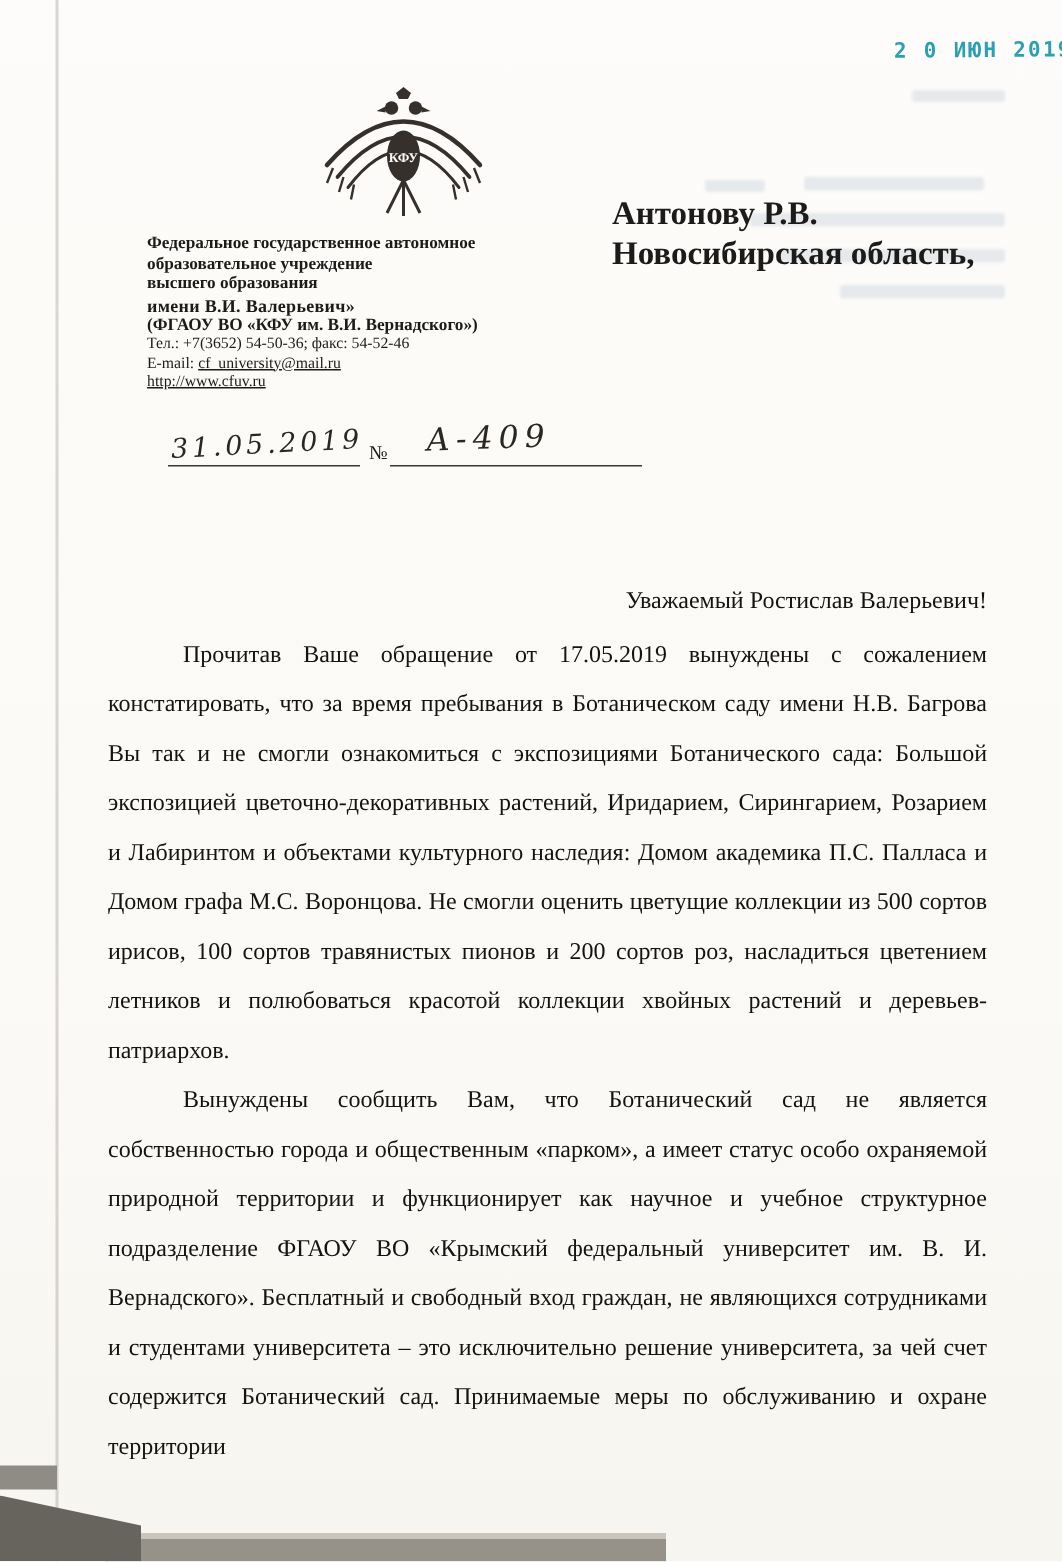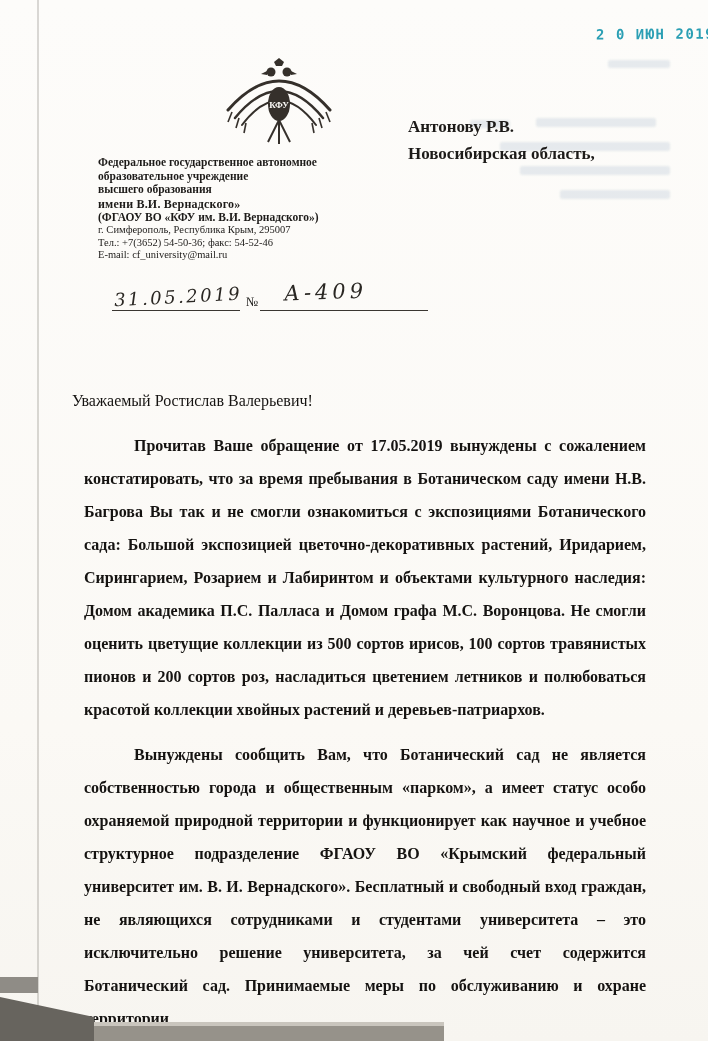--- a/index.html
+++ b/index.html
@@ -20,46 +20,46 @@
   .bl2{left:500px;top:142px;width:170px;height:9px;}
   .bl3{left:520px;top:166px;width:150px;height:9px;}
   .bl4{left:560px;top:190px;width:110px;height:9px;}
   .bl5{left:608px;top:60px;width:62px;height:8px;}
   .bl6{left:470px;top:120px;width:40px;height:8px;}
   
   .stamp{position:absolute;left:596px;top:26px;font-family:"DejaVu Sans Mono",monospace;
     font-weight:bold;font-size:14px;color:#2b9fb4;letter-spacing:1.5px;white-space:nowrap;
     transform:rotate(-.5deg);}
   
-  .emblem{position:absolute;left:218px;top:58px;}
+  .emblem{position:absolute;left:208px;top:58px;}
   
   .letterhead{position:absolute;left:98px;top:156px;width:334px;text-align:left;}
   .lh-bold{font-weight:bold;font-size:11.5px;line-height:13.5px;}
   .lh-uni{font-weight:bold;font-size:12px;line-height:14px;letter-spacing:.2px;}
   .lh-small{font-size:10.5px;line-height:12.5px;}
-  .u{}
+  .u{text-decoration:underline;}
   
   .ref1{position:absolute;left:112px;top:282px;width:322px;height:40px;font-size:13px;}
   .hw-date{position:absolute;left:2px;top:4px;font-size:18px;font-style:italic;
     font-family:"DejaVu Serif",serif;letter-spacing:2.5px;color:#2a2723;transform:rotate(-3deg);white-space:nowrap;}
   .line-a{position:absolute;left:0;top:16px;width:128px;height:12px;border-bottom:1.4px solid #3a3631;}
   .num-label{position:absolute;left:134px;top:12px;}
   .line-b{position:absolute;left:148px;top:16px;width:168px;height:12px;border-bottom:1.4px solid #3a3631;}
   .hw-num{position:absolute;left:172px;top:-2px;font-size:21px;font-style:italic;
     font-family:"DejaVu Serif",serif;letter-spacing:4px;color:#2a2723;transform:rotate(-2deg);white-space:nowrap;}
   .ref2{position:absolute;left:112px;top:330px;font-size:12.5px;white-space:nowrap;}
   .blank{display:inline-block;height:13px;border-bottom:1.2px solid #3a3631;vertical-align:baseline;}
   .blank-1{width:96px;margin:0 6px;}
   .blank-2{width:142px;margin-left:6px;}
   
-  .addressee{position:absolute;left:408px;top:114px;font-weight:bold;font-size:17px;line-height:26.5px;}
+  .addressee{position:absolute;left:408px;top:129px;font-weight:bold;font-size:22px;line-height:26.5px;}
   
   .body{position:absolute;left:72px;top:384px;width:586px;font-size:16px;line-height:33px;color:#151311;}
-  .salutation{text-align:left;margin-bottom:3px;}
-  .body p{margin:12px;text-indent:50px;text-align:justify;font-weight:bold;}
+  .salutation{text-align:right;margin-bottom:3px;}
+  .body p{margin:0;text-indent:50px;text-align:justify;}
 </style>
 </head>
 <body>
 
 <div class="page">
 
   <div class="scan-line"></div>
   <div class="bl bl1"></div>
   <div class="bl bl2"></div>
   <div class="bl bl3"></div>
@@ -98,28 +98,28 @@
           <path d="M61 62 L72 84"></path>
       </g>
       <text x="61" y="50" text-anchor="middle" font-size="9" font-weight="bold" fill="#fcfbf8" font-family="Liberation Serif, serif">КФУ</text>
     </svg>
   </div>
 
   <div class="letterhead">
     <div class="lh-bold">Федеральное государственное автономное</div>
     <div class="lh-bold">образовательное учреждение</div>
     <div class="lh-bold">высшего образования</div>
-    <div class="lh-uni">имени В.И. Вернадского»</div>
+    <div class="lh-uni">имени В.И. Валерьевич»</div>
     <div class="lh-bold">(ФГАОУ ВО «КФУ им. В.И. Вернадского»)</div>
-    <div class="lh-small">г. Симферополь, Республика Крым, 295007</div>
     <div class="lh-small">Тел.: +7(3652) 54-50-36; факс: 54-52-46</div>
     <div class="lh-small">
       <span>E-mail:</span>
       <span class="u">cf_university@mail.ru</span>
     </div>
+    <div class="lh-small u">http://www.cfuv.ru</div>
   </div>
 
   <div class="ref1">
     <span class="hw-date">31.05.2019</span>
     <span class="line-a"></span>
     <span class="num-label">№</span>
     <span class="line-b"></span>
     <span class="hw-num">А-409</span>
   </div>
 

